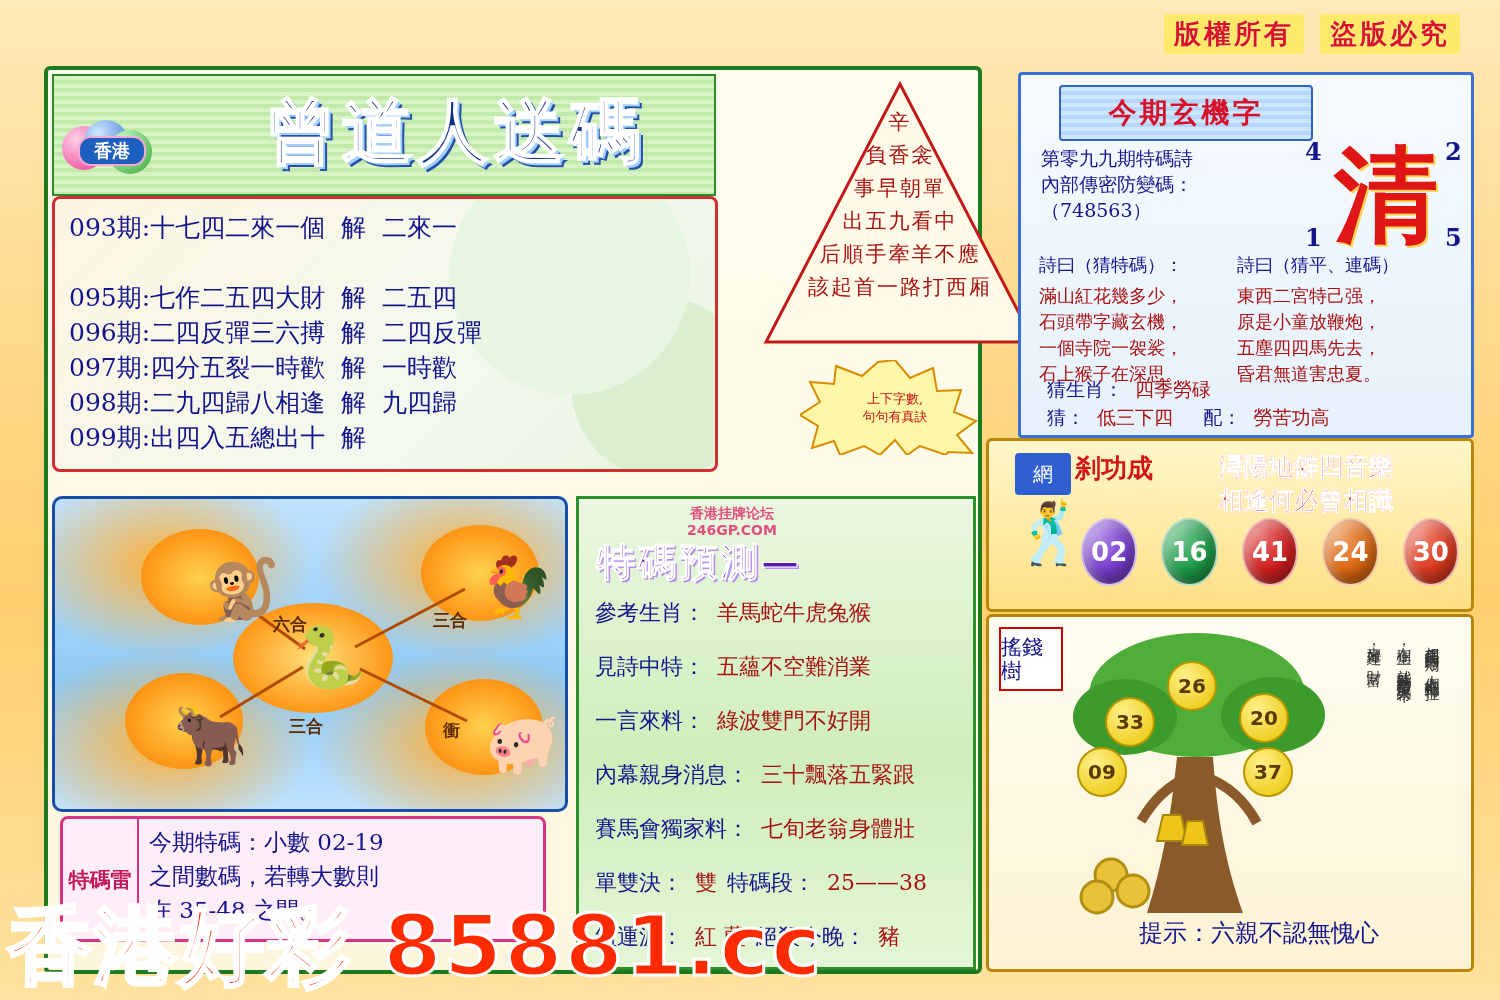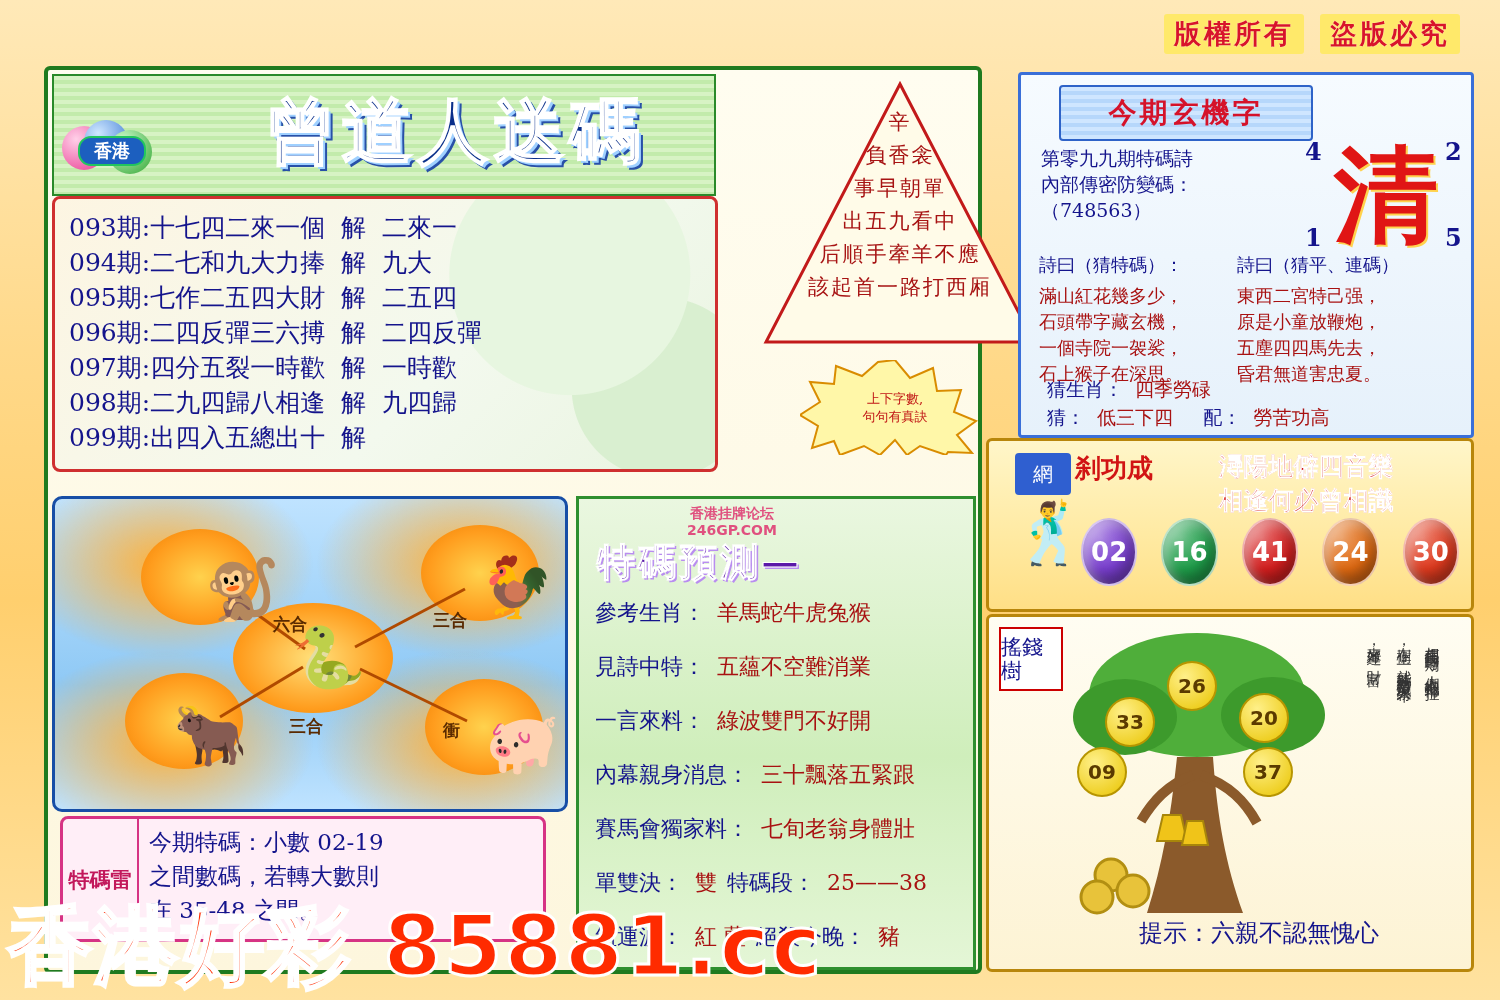--- a/index.html
+++ b/index.html
@@ -37,21 +37,21 @@
   }
   .logo .ball{
     position:absolute;width:44px;height:44px;border-radius:50%;
   }
   .logo .b1{left:0;top:8px;background:radial-gradient(circle at 32% 30%,#ffd0e8,#e8368f);}
   .logo .b2{left:22px;top:2px;background:radial-gradient(circle at 32% 30%,#cfe8ff,#2f6fd0);}
   .logo .b3{left:46px;top:12px;background:radial-gradient(circle at 32% 30%,#d6ffd6,#2fa52f);}
   .logo .txt{
     position:absolute;left:16px;top:18px;width:64px;height:26px;line-height:26px;
     text-align:center;color:#fff;font-size:18px;font-weight:bold;
-    background:#1c5fbf;border-radius:13px;border:2px solid #22c55e;
+    background:#1c5fbf;border-radius:13px;border:2px solid #f9a8d4;
     font-family:"DejaVu Serif","Liberation Serif",serif;
   }
   .maintitle{
     position:absolute;left:196px;top:86px;width:520px;height:92px;
     display:flex;align-items:center;justify-content:center;
     font-family:"DejaVu Serif","Liberation Serif",serif;
     font-size:70px;font-weight:bold;letter-spacing:6px;
     color:#0a2f8a;
     -webkit-text-stroke:2px #ffffff;
     text-shadow:3px 3px 0 #9fd0ff,5px 5px 0 #2850a8;
@@ -294,21 +294,20 @@
   <div class="logo">
     <div class="ball b1"></div>
     <div class="ball b2"></div>
     <div class="ball b3"></div>
     <div class="txt">香港</div>
   </div>
   <div class="maintitle">曾道人送碼</div>
 
   <div class="listbox" id="forecast-list">
       <div class="row" style="top: 12px;"><b>093期:</b><b>十七四二來一個</b>&nbsp;&nbsp;<b>解</b>&nbsp;&nbsp;<b>二來一</b></div>
-      <div class="row" style="top: 47px;"><b>094期:</b><b>二七和九大力捧</b>&nbsp;&nbsp;<b>解</b>&nbsp;&nbsp;<b>九大</b></div>
       <div class="row" style="top: 82px;"><b>095期:</b><b>七作二五四大財</b>&nbsp;&nbsp;<b>解</b>&nbsp;&nbsp;<b>二五四</b></div>
       <div class="row" style="top: 117px;"><b>096期:</b><b>二四反彈三六搏</b>&nbsp;&nbsp;<b>解</b>&nbsp;&nbsp;<b>二四反彈</b></div>
       <div class="row" style="top: 152px;"><b>097期:</b><b>四分五裂一時歡</b>&nbsp;&nbsp;<b>解</b>&nbsp;&nbsp;<b>一時歡</b></div>
       <div class="row" style="top: 187px;"><b>098期:</b><b>二九四歸八相逢</b>&nbsp;&nbsp;<b>解</b>&nbsp;&nbsp;<b>九四歸</b></div>
       <div class="row" style="top: 222px;"><b>099期:</b><b>出四入五總出十</b>&nbsp;&nbsp;<b>解</b>&nbsp;&nbsp;<b></b></div>
     </div>
 
   <div class="triangle">
     <svg width="280" height="270">
       <polygon points="140,6 274,264 6,264" fill="#fffbe8" stroke="#c21a1a" stroke-width="3"></polygon>

